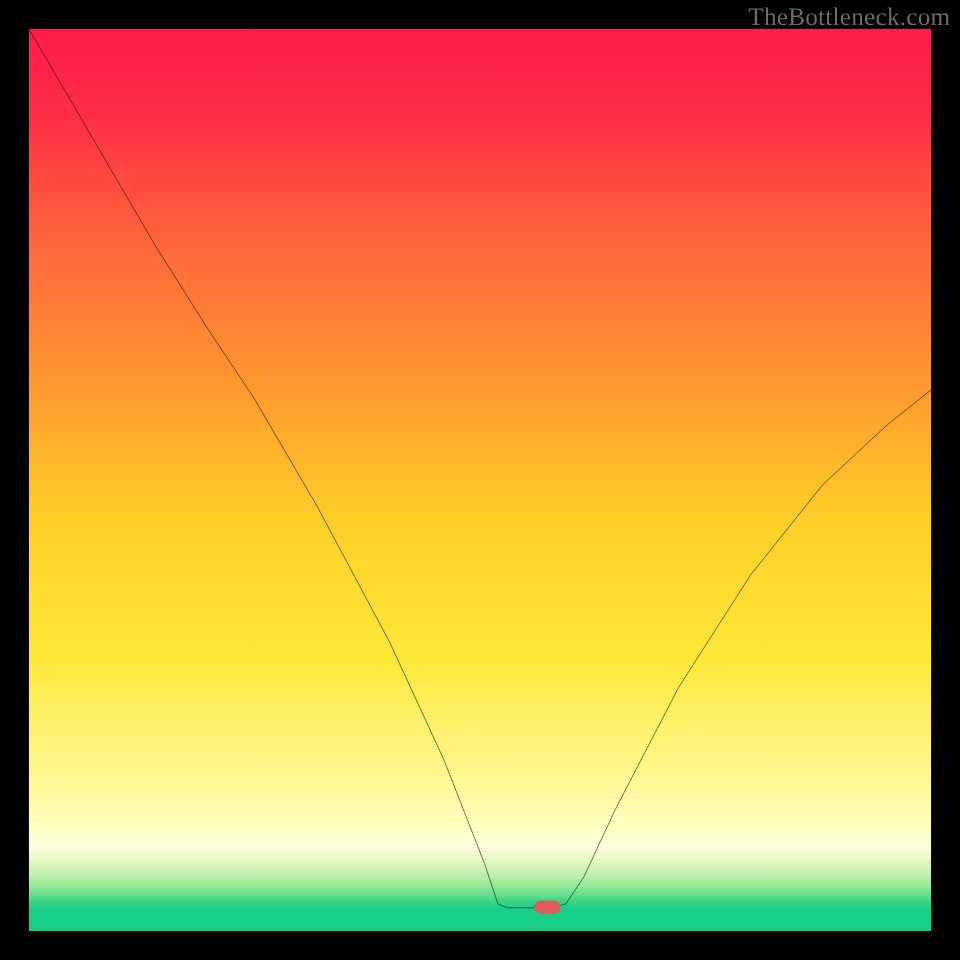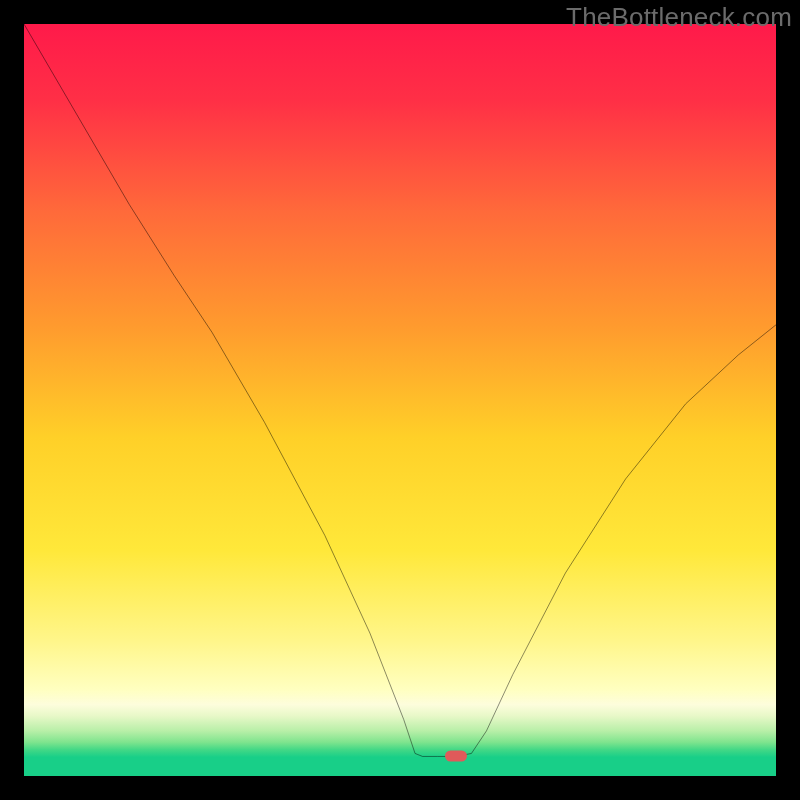--- a/index.html
+++ b/index.html
@@ -29,22 +29,22 @@
     left: 0;
     top: 0;
     width: 100%;
     height: 100%;
   }
   .watermark {
     position: absolute;
     top: 2px;
     right: 8px;
     color: #6b6b6b;
-    font-family: Liberation Sans, sans-serif;
-    font-size: 26px;
+    font-family: Liberation Serif, serif;
+    font-size: 21px;
     letter-spacing: 0.2px;
     user-select: none;
   }
   .marker {
     position: absolute;
     width: 22px;
     height: 11px;
     border-radius: 6px;
     transform: translate(-50%, -50%);
   }

